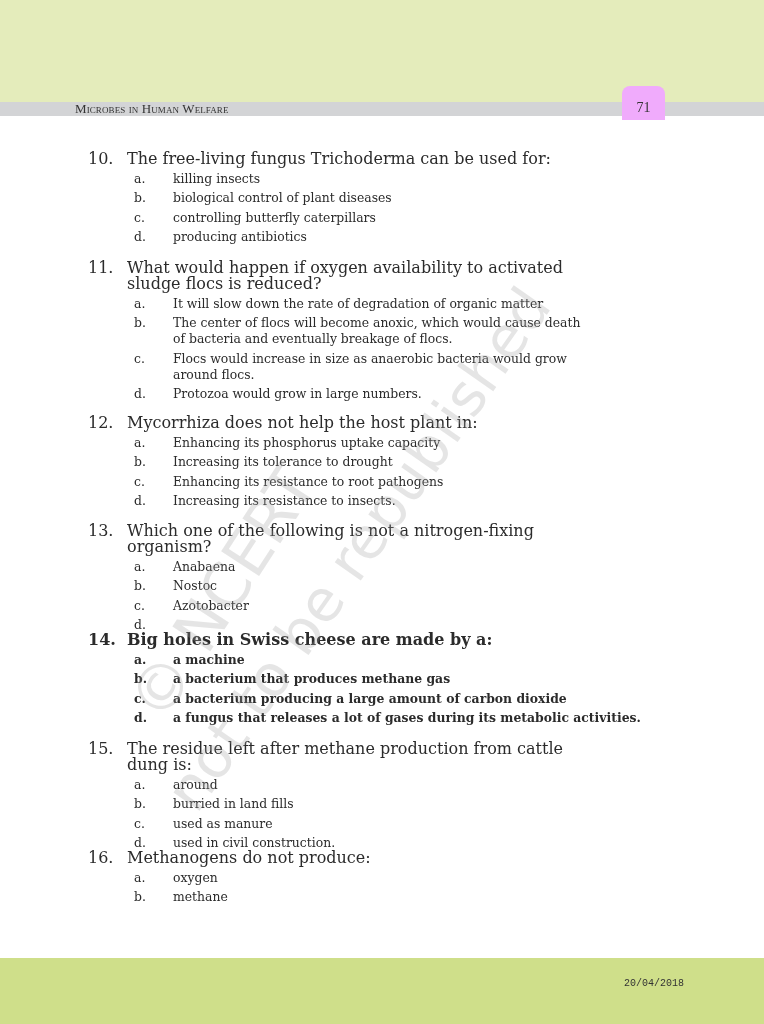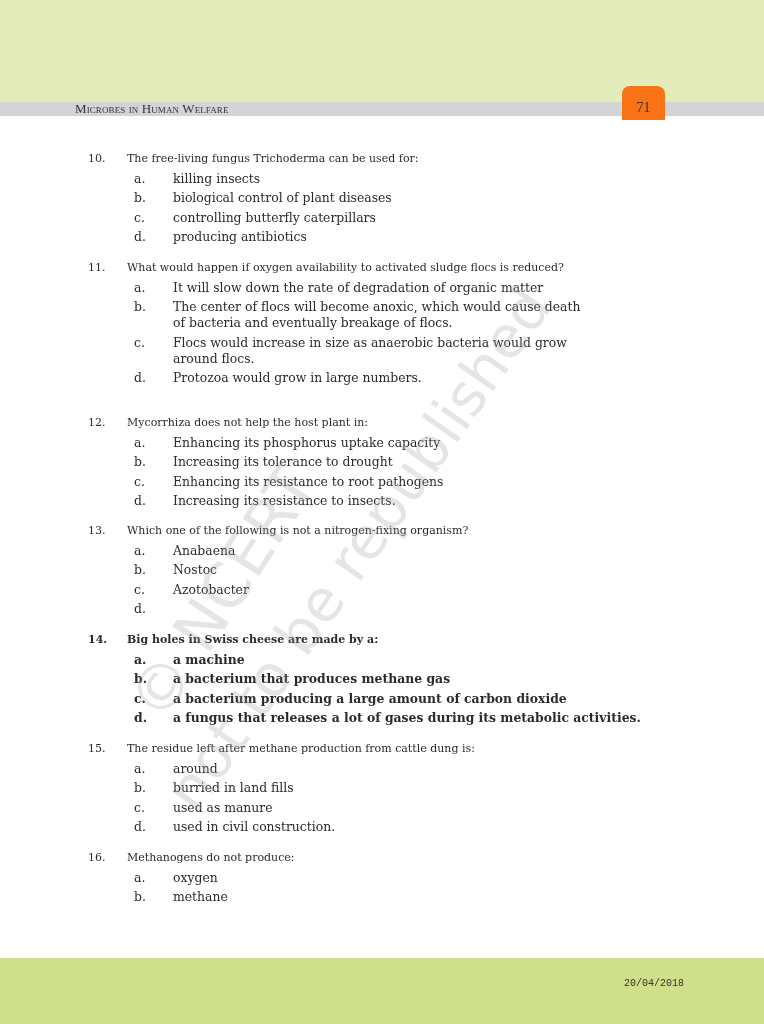--- a/index.html
+++ b/index.html
@@ -40,21 +40,21 @@
       letter-spacing: 0.1px;
       color: #333;
       white-space: nowrap;
     }
     .page-tab {
       position: absolute;
       left: 622px;
       top: 86px;
       width: 43px;
       height: 34px;
-      background: #f97316;
+      background: #f0abfc;
       border-radius: 8px 8px 0 0;
     }
     .page-number {
       position: absolute;
       left: 0; right: 0;
       top: 14px;
       text-align: center;
       font-family: "Liberation Serif", serif;
       font-size: 14px;
       color: #333;
@@ -65,21 +65,21 @@
       width: 764px;
       height: 1024px;
     }
     .question {
       position: absolute;
       left: 88px;
       width: 500px;
     }
     .q-row {
       display: flex;
-      font-size: 11px;
+      font-size: 16px;
       line-height: 16px;
     }
     .q-num {
       width: 39px;
       flex: 0 0 39px;
     }
     .q-text {
       flex: 1;
       width: 445px;
     }

